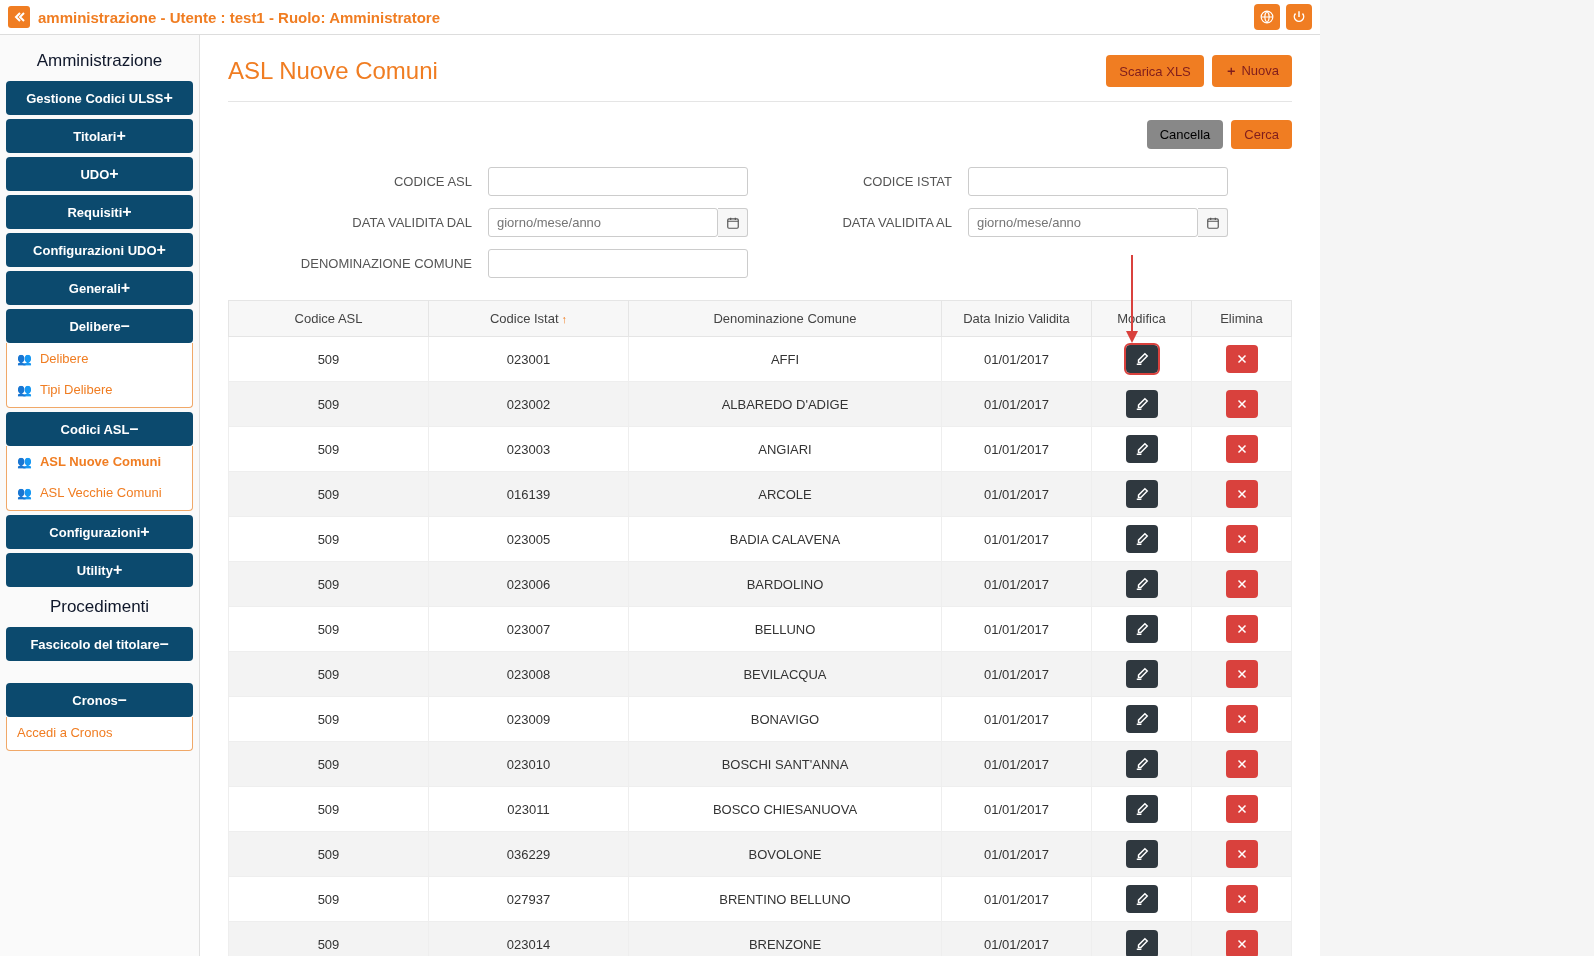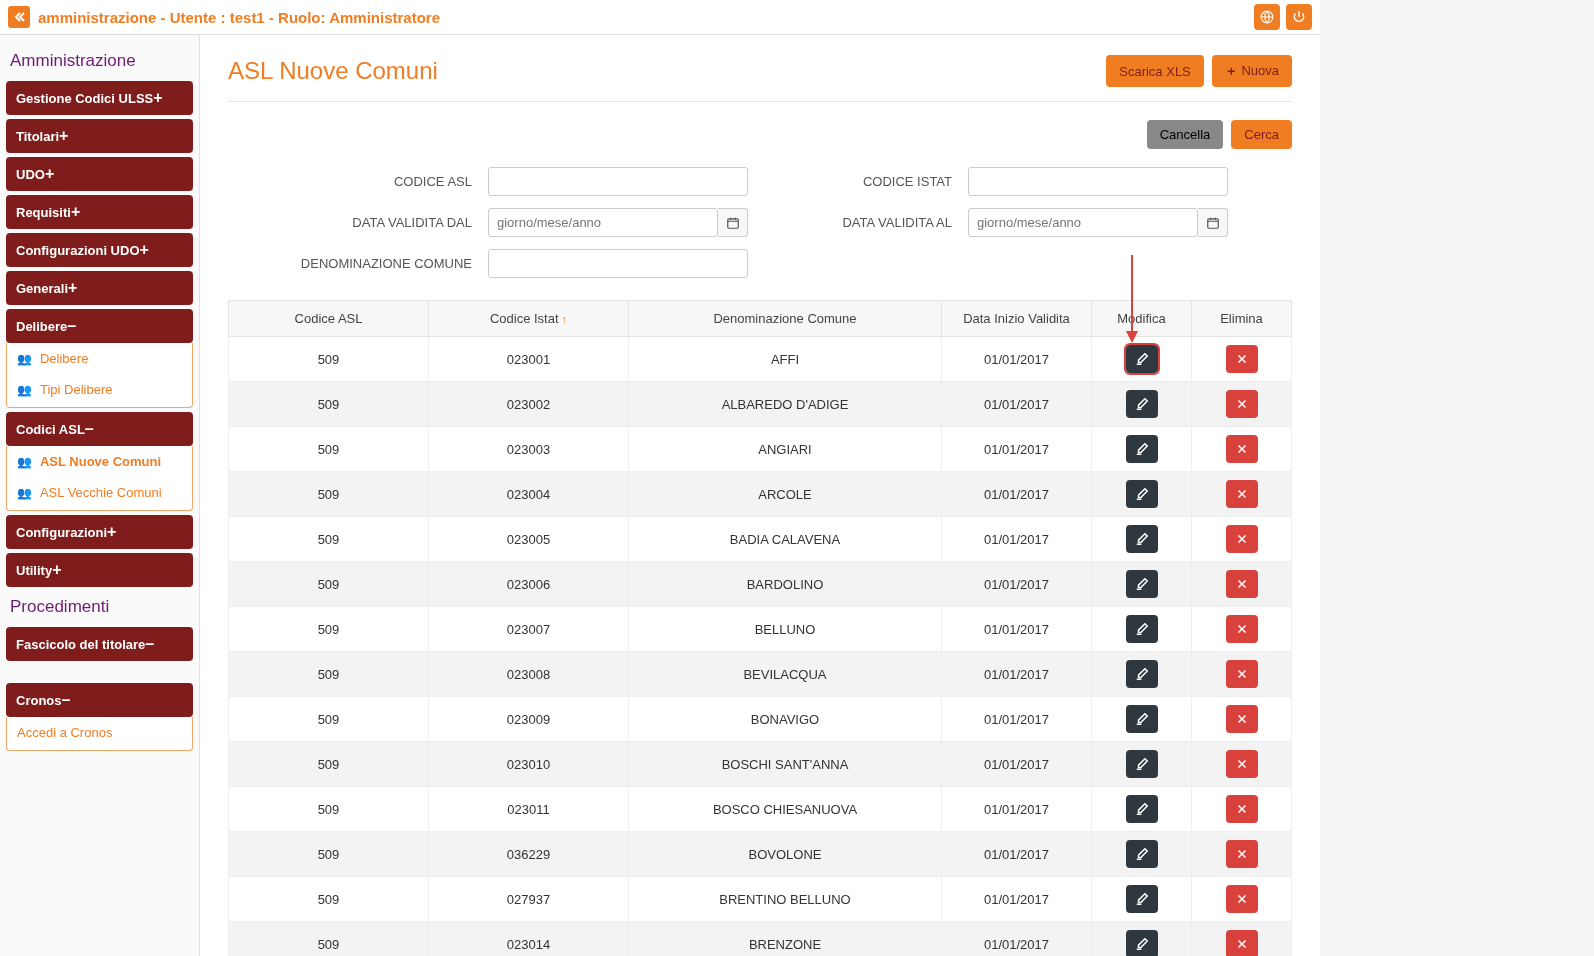--- a/index.html
+++ b/index.html
@@ -46,33 +46,34 @@
 
 
 .sidebar {
   width: 200px;
   background: #fafafa;
   border-right: 1px solid #e0e0e0;
   padding: 6px;
   overflow-y: auto;
 }
 .sidebar h3 {
-  color: #701a75;
+  color: #0f172a;
   font-size: 17px;
   font-weight: normal;
   margin: 10px 4px 10px 4px;
+  text-align: center;
 }
 .side-block {
-  background: #7f1d1d;
+  background: #0c4a6e;
   color: #fff;
   border-radius: 4px;
   padding: 8px 10px;
   margin-bottom: 4px;
   display: flex;
-  justify-content: flex-start;
+  justify-content: center;
   align-items: center;
   cursor: pointer;
   font-weight: bold;
   font-size: 13px;
 }
 .side-block .toggle { font-weight: bold; font-size: 16px;}
 .side-sub {
   border: 1px solid #f0a868;
   border-top: none;
   border-radius: 0 0 4px 4px;
@@ -414,21 +415,21 @@
                   </svg>
                 </button></td>
               <td><button class="btn-small btn-red">
                   <svg width="12" height="12" viewBox="0 0 24 24" fill="none" stroke="#fff" stroke-width="3">
                     <path d="M5 5l14 14M19 5L5 19"></path>
                   </svg>
                 </button></td>
             </tr>
             <tr>
               <td>509</td>
-              <td>023004</td>
+              <td>016139</td>
               <td>ARCOLE</td>
               <td>01/01/2017</td>
               <td><button class="btn-small btn-dark">
                   <svg width="14" height="14" viewBox="0 0 24 24" fill="none" stroke="#fff" stroke-width="2.5">
                     <path d="M17 3l4 4-11 11H6v-4z"></path>
                     <path d="M3 21h8"></path>
                   </svg>
                 </button></td>
               <td><button class="btn-small btn-red">
                   <svg width="12" height="12" viewBox="0 0 24 24" fill="none" stroke="#fff" stroke-width="3">

